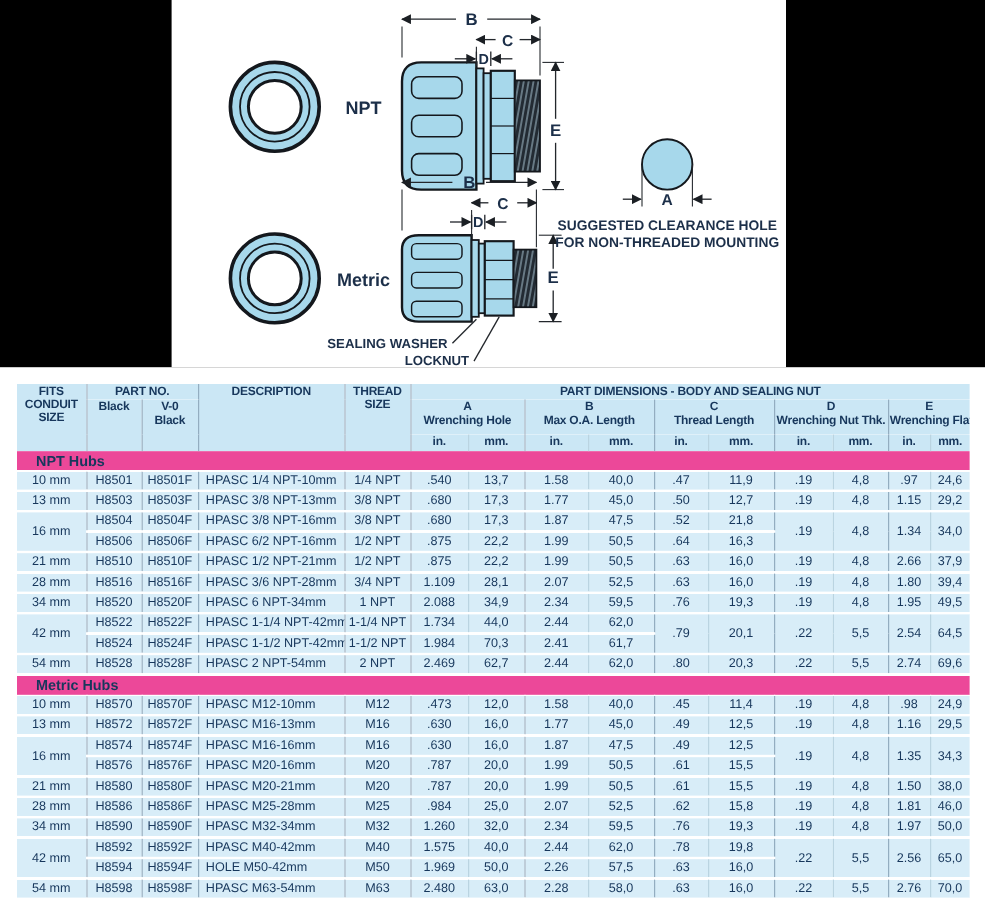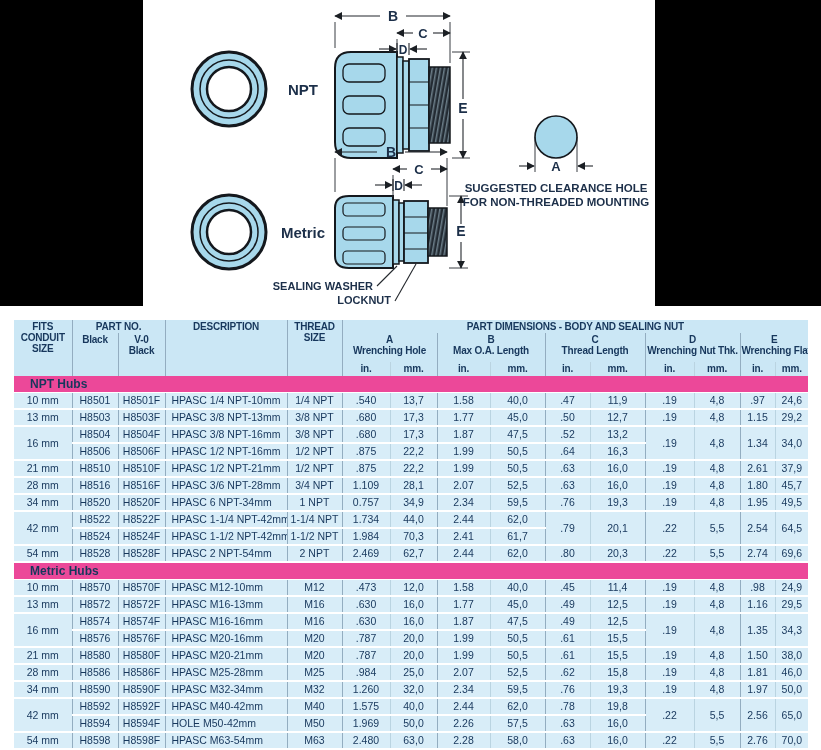--- a/index.html
+++ b/index.html
@@ -278,30 +278,30 @@
           <td class="cell col-fits" rowspan="2">16 mm</td>
           <td class="cell col-part bl-major">H8504</td>
           <td class="cell col-part bl-major">H8504F</td>
           <td class="cell col-desc bl-major">HPASC 3/8 NPT-16mm</td>
           <td class="cell col-thread bl-major">3/8 NPT</td>
           <td class="cell bl-major">.680</td>
           <td class="cell bl-minor">17,3</td>
           <td class="cell bl-major">1.87</td>
           <td class="cell bl-minor">47,5</td>
           <td class="cell bl-major">.52</td>
-          <td class="cell bl-minor">13,2</td>
+          <td class="cell bl-minor">21,8</td>
           <td class="cell bl-major" rowspan="2">.19</td>
           <td class="cell bl-minor" rowspan="2">4,8</td>
           <td class="cell bl-major" rowspan="2">1.34</td>
           <td class="cell bl-minor" rowspan="2">34,0</td>
         </tr>
         <tr>
           <td class="cell col-part bl-major">H8506</td>
           <td class="cell col-part bl-major">H8506F</td>
-          <td class="cell col-desc bl-major">HPASC 1/2 NPT-16mm</td>
+          <td class="cell col-desc bl-major">HPASC 6/2 NPT-16mm</td>
           <td class="cell col-thread bl-major">1/2 NPT</td>
           <td class="cell bl-major">.875</td>
           <td class="cell bl-minor">22,2</td>
           <td class="cell bl-major">1.99</td>
           <td class="cell bl-minor">50,5</td>
           <td class="cell bl-major">.64</td>
           <td class="cell bl-minor">16,3</td>
         </tr>
         <tr>
           <td class="cell col-fits">21 mm</td>
@@ -310,47 +310,47 @@
           <td class="cell col-desc bl-major">HPASC 1/2 NPT-21mm</td>
           <td class="cell col-thread bl-major">1/2 NPT</td>
           <td class="cell bl-major">.875</td>
           <td class="cell bl-minor">22,2</td>
           <td class="cell bl-major">1.99</td>
           <td class="cell bl-minor">50,5</td>
           <td class="cell bl-major">.63</td>
           <td class="cell bl-minor">16,0</td>
           <td class="cell bl-major">.19</td>
           <td class="cell bl-minor">4,8</td>
-          <td class="cell bl-major">2.61</td>
+          <td class="cell bl-major">2.66</td>
           <td class="cell bl-minor">37,9</td>
         </tr>
         <tr>
           <td class="cell col-fits">28 mm</td>
           <td class="cell col-part bl-major">H8516</td>
           <td class="cell col-part bl-major">H8516F</td>
           <td class="cell col-desc bl-major">HPASC 3/6 NPT-28mm</td>
           <td class="cell col-thread bl-major">3/4 NPT</td>
           <td class="cell bl-major">1.109</td>
           <td class="cell bl-minor">28,1</td>
           <td class="cell bl-major">2.07</td>
           <td class="cell bl-minor">52,5</td>
           <td class="cell bl-major">.63</td>
           <td class="cell bl-minor">16,0</td>
           <td class="cell bl-major">.19</td>
           <td class="cell bl-minor">4,8</td>
           <td class="cell bl-major">1.80</td>
-          <td class="cell bl-minor">45,7</td>
+          <td class="cell bl-minor">39,4</td>
         </tr>
         <tr>
           <td class="cell col-fits">34 mm</td>
           <td class="cell col-part bl-major">H8520</td>
           <td class="cell col-part bl-major">H8520F</td>
           <td class="cell col-desc bl-major">HPASC 6 NPT-34mm</td>
           <td class="cell col-thread bl-major">1 NPT</td>
-          <td class="cell bl-major">0.757</td>
+          <td class="cell bl-major">2.088</td>
           <td class="cell bl-minor">34,9</td>
           <td class="cell bl-major">2.34</td>
           <td class="cell bl-minor">59,5</td>
           <td class="cell bl-major">.76</td>
           <td class="cell bl-minor">19,3</td>
           <td class="cell bl-major">.19</td>
           <td class="cell bl-minor">4,8</td>
           <td class="cell bl-major">1.95</td>
           <td class="cell bl-minor">49,5</td>
         </tr>

